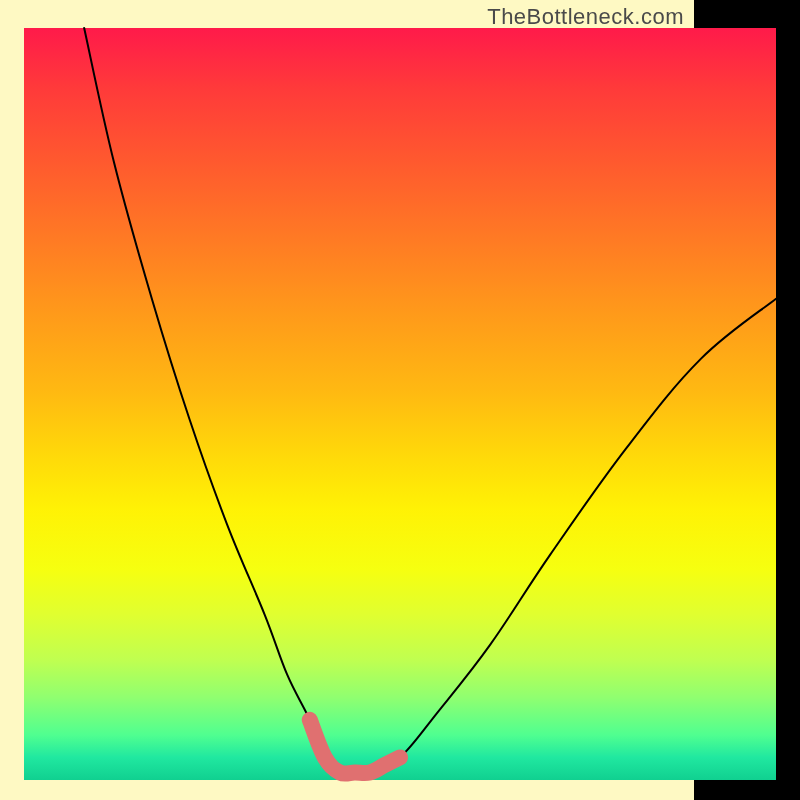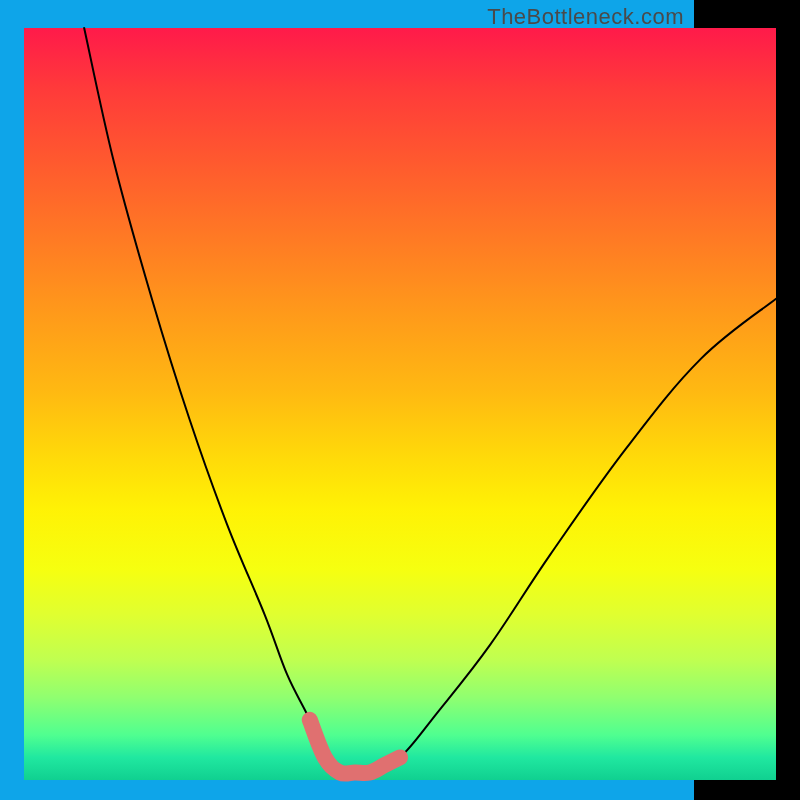--- a/index.html
+++ b/index.html
@@ -8,21 +8,21 @@
     background: #000;
     width: 800px;
     height: 800px;
     overflow: hidden;
     font-family: Arial, Helvetica, sans-serif;
   }
   .container {
     position: relative;
     width: 694px;
     height: 800px;
-    background: #0ea5e9;
+    background: #fef9c3;
   }
   .watermark {
     position: absolute;
     top: 4px;
     right: 10px;
     color: #4a4a4a;
     font-size: 22px;
     font-weight: 500;
     letter-spacing: 0.5px;
     z-index: 10;

